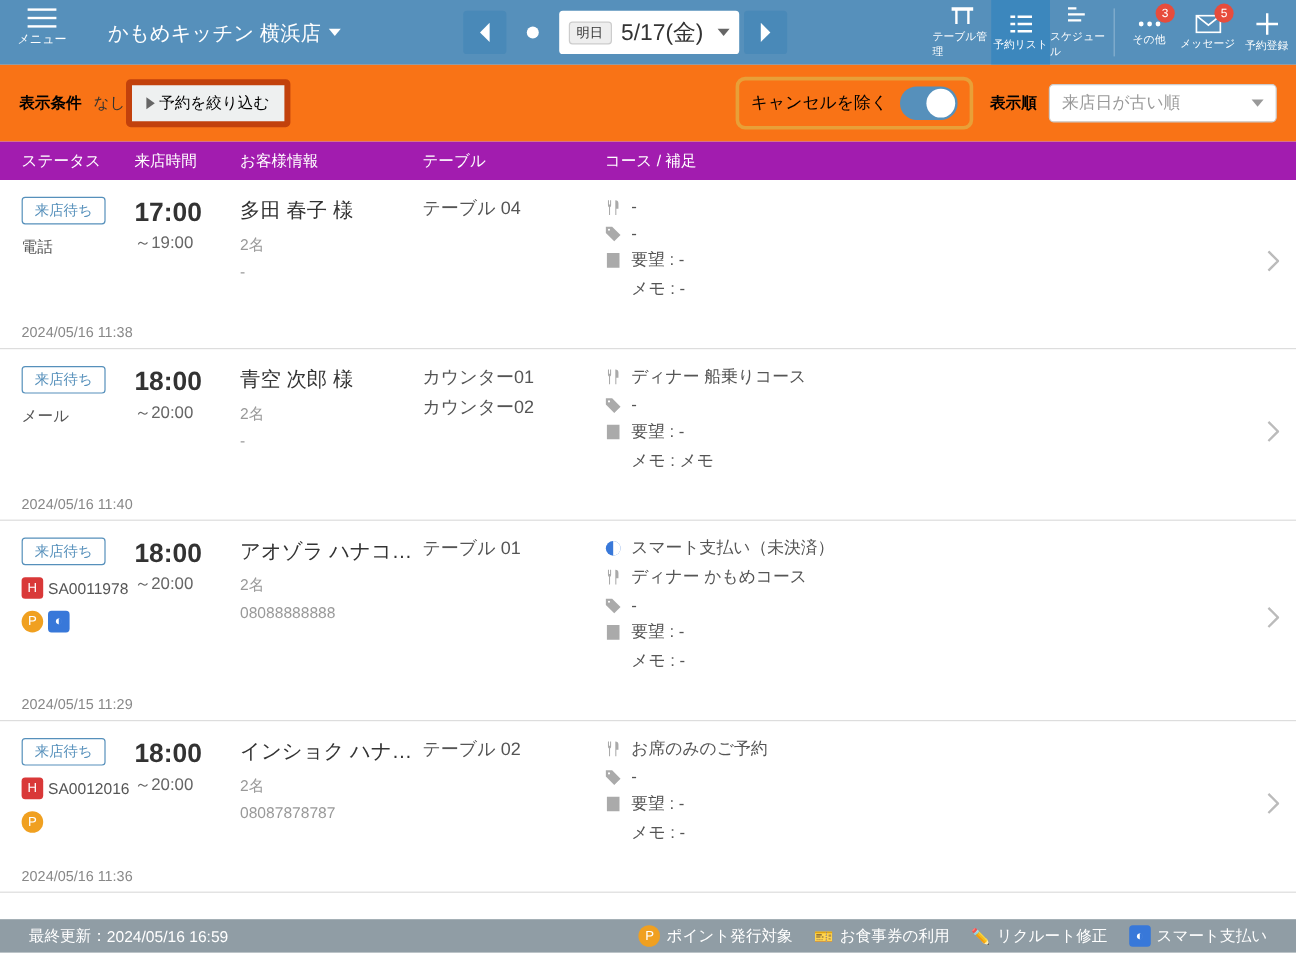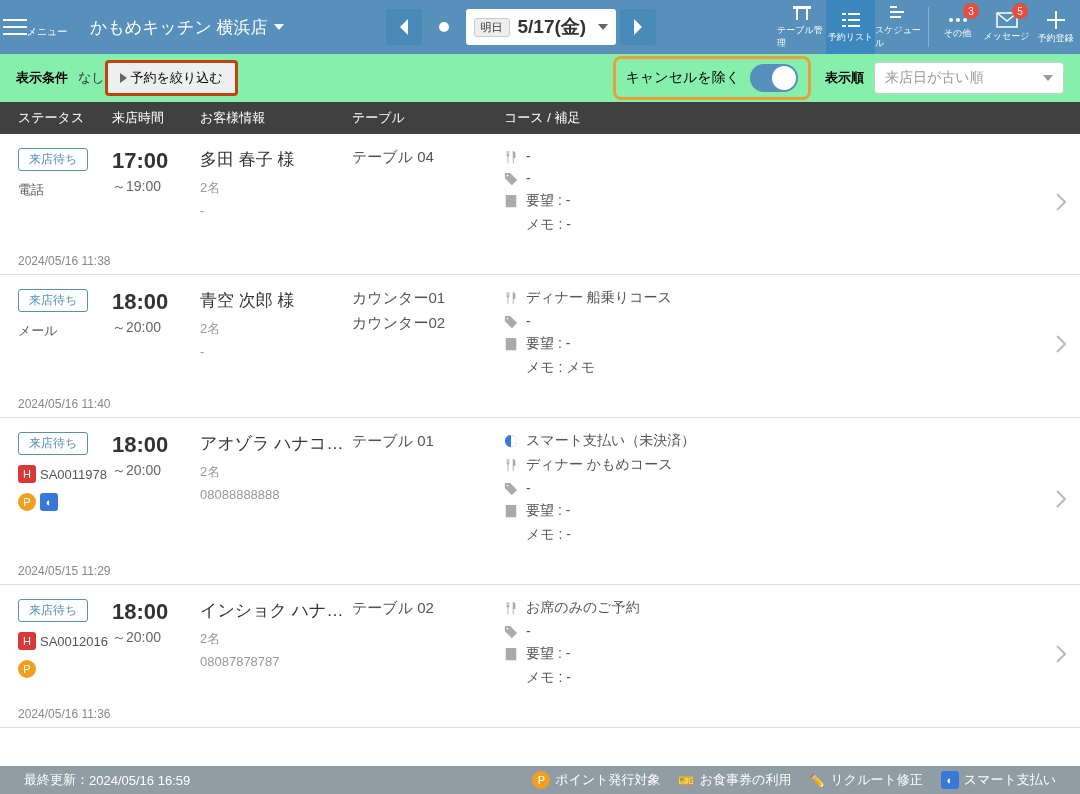--- a/index.html
+++ b/index.html
@@ -1,53 +1,53 @@
 <!DOCTYPE html>
 <html><head>
 <meta charset="utf-8">
 <style>
 *{box-sizing:border-box;margin:0;padding:0;font-family:"Hiragino Kaku Gothic ProN","Hiragino Sans",Meiryo,sans-serif}
 body{background:#fff;width:1080px;height:794px;overflow:hidden;display:flex;flex-direction:column}
 .header{background:#5690bb;height:54px;display:flex;align-items:center;padding:0;color:#fff}
-.menu-btn{width:70px;height:36px;display:flex;flex-direction:row;align-items:center;justify-content:center;cursor:pointer}
+.menu-btn{width:70px;height:36px;display:flex;flex-direction:column;align-items:center;justify-content:center;cursor:pointer}
 .hamburger{width:24px;height:2px;background:#fff;position:relative}
 .hamburger::before,.hamburger::after{content:"";position:absolute;width:24px;height:2px;background:#fff;left:0}
 .hamburger::before{top:-7px}.hamburger::after{top:7px}
 .menu-label{font-size:10px;margin-top:10px}
 .store-name{font-size:17px;margin-left:20px;display:flex;align-items:center;gap:6px}
 .caret-down{width:0;height:0;border-left:5px solid transparent;border-right:5px solid transparent;border-top:6px solid #fff}
 .date-nav{display:flex;align-items:center;margin-left:100px}
 .nav-btn{width:36px;height:36px;background:rgba(1, 100, 168, 0.15);display:flex;align-items:center;justify-content:center;margin:0 2px;cursor:pointer;border-radius:3px}
 .nav-btn svg{fill:#fff}
 .dot-btn{width:36px;height:36px;display:flex;align-items:center;justify-content:center;margin:0 2px}
 .dot{width:10px;height:10px;background:#fff;border-radius:50%}
 .date-display{background:#fff;color:#333;height:36px;padding:0 30px 0 8px;display:flex;align-items:center;border-radius:3px;position:relative;margin:0 2px}
 .date-badge{background:#eee;border:1px solid #ccc;padding:1px 6px;font-size:11px;border-radius:3px;margin-right:8px}
-.date-text{font-size:19px;font-weight:700}
+.date-text{font-size:19px;font-weight:400}
 .date-caret{position:absolute;right:8px;width:0;height:0;border-left:5px solid transparent;border-right:5px solid transparent;border-top:6px solid #666}
 .header-icons{margin-left:auto;display:flex;gap:0px}
 .hicon{width:49px;height:54px;display:flex;flex-direction:column;align-items:center;justify-content:center;cursor:pointer;position:relative;font-size:10px}
 .hicon.active{background:rgba(0, 117, 196, 0.3)}
 .hicon svg{fill:#fff;margin-bottom:2px}
 .hicon-label{font-size:9px}
 .badge{position:absolute;top:3px;right:3px;background:#e74c3c;color:#fff;border-radius:50%;width:16px;height:16px;font-size:10px;display:flex;align-items:center;justify-content:center}
 .vdiv{width:1px;height:40px;background:rgba(255,255,255,0.3);align-self:center;margin:0 4px}
-.filter-bar{height:48px;display:flex;align-items:center;padding:0 16px;background:#86efac}
+.filter-bar{height:64px;display:flex;align-items:center;padding:0 16px;background:#f97316}
 .filter-label{font-size:13px;font-weight:bold;margin-right:10px}
 .filter-none{font-size:13px;color:#333;margin-right:0}
-.filter-btn{background:#eef0f0;border:3px solid #c2410c;border-radius:4px;padding:6px 12px;font-size:13px;display:flex;align-items:center;gap:4px;cursor:pointer}
+.filter-btn{background:#eef0f0;border:5px solid #c2410c;border-radius:4px;padding:6px 12px;font-size:13px;display:flex;align-items:center;gap:4px;cursor:pointer}
 .play{width:0;height:0;border-top:5px solid transparent;border-bottom:5px solid transparent;border-left:7px solid #666}
 .cancel-toggle{margin-left:auto;display:flex;align-items:center;border:3px solid #e8a038;border-radius:8px;padding:5px 10px;gap:10px}
 .cancel-label{font-size:14px}
 .toggle{width:48px;height:28px;background:#5690bb;border-radius:14px;position:relative;cursor:pointer}
 .toggle-knob{position:absolute;right:2px;top:2px;width:24px;height:24px;background:#fff;border-radius:50%}
 .sort-label{font-size:13px;font-weight:bold;margin-left:14px;margin-right:10px}
 .sort-select{border:1px solid #ccc;border-radius:4px;padding:6px 30px 6px 10px;font-size:14px;color:#999;position:relative;background:#fff;width:190px}
 .sort-caret{position:absolute;right:10px;top:50%;transform:translateY(-50%);width:0;height:0;border-left:5px solid transparent;border-right:5px solid transparent;border-top:6px solid #999}
-.table-header{background:#404040;color:#fff;height:32px;display:flex;align-items:center;padding:0 18px;font-size:13px}
+.table-header{background:#a21caf;color:#fff;height:32px;display:flex;align-items:center;padding:0 18px;font-size:13px}
 .col-status{width:94px}.col-time{width:88px}.col-customer{width:152px}.col-table{width:152px}.col-course{flex:1}
 .reservation{border-bottom:1px solid #ddd;padding:14px 18px 6px;display:flex;position:relative;cursor:pointer}
 .res-left{width:94px}
 .status-badge{border:1px solid #5690bb;color:#5690bb;font-size:12px;padding:2px 10px;border-radius:3px;display:inline-block}
 .source{font-size:13px;color:#555;margin-top:10px;display:flex;align-items:center;gap:4px}
 .mini-icon{display:inline-flex;width:18px;height:18px;border-radius:3px;align-items:center;justify-content:center;font-size:11px;color:#fff}
 .mini-h{background:#d93838}.mini-p{background:#f0a020;border-radius:50%}.mini-blue{background:#3878d9}
 .timestamp{font-size:12px;color:#888;margin-top:14px}
 .res-time{width:88px}
 .time-main{font-size:22px;font-weight:bold;color:#333}

